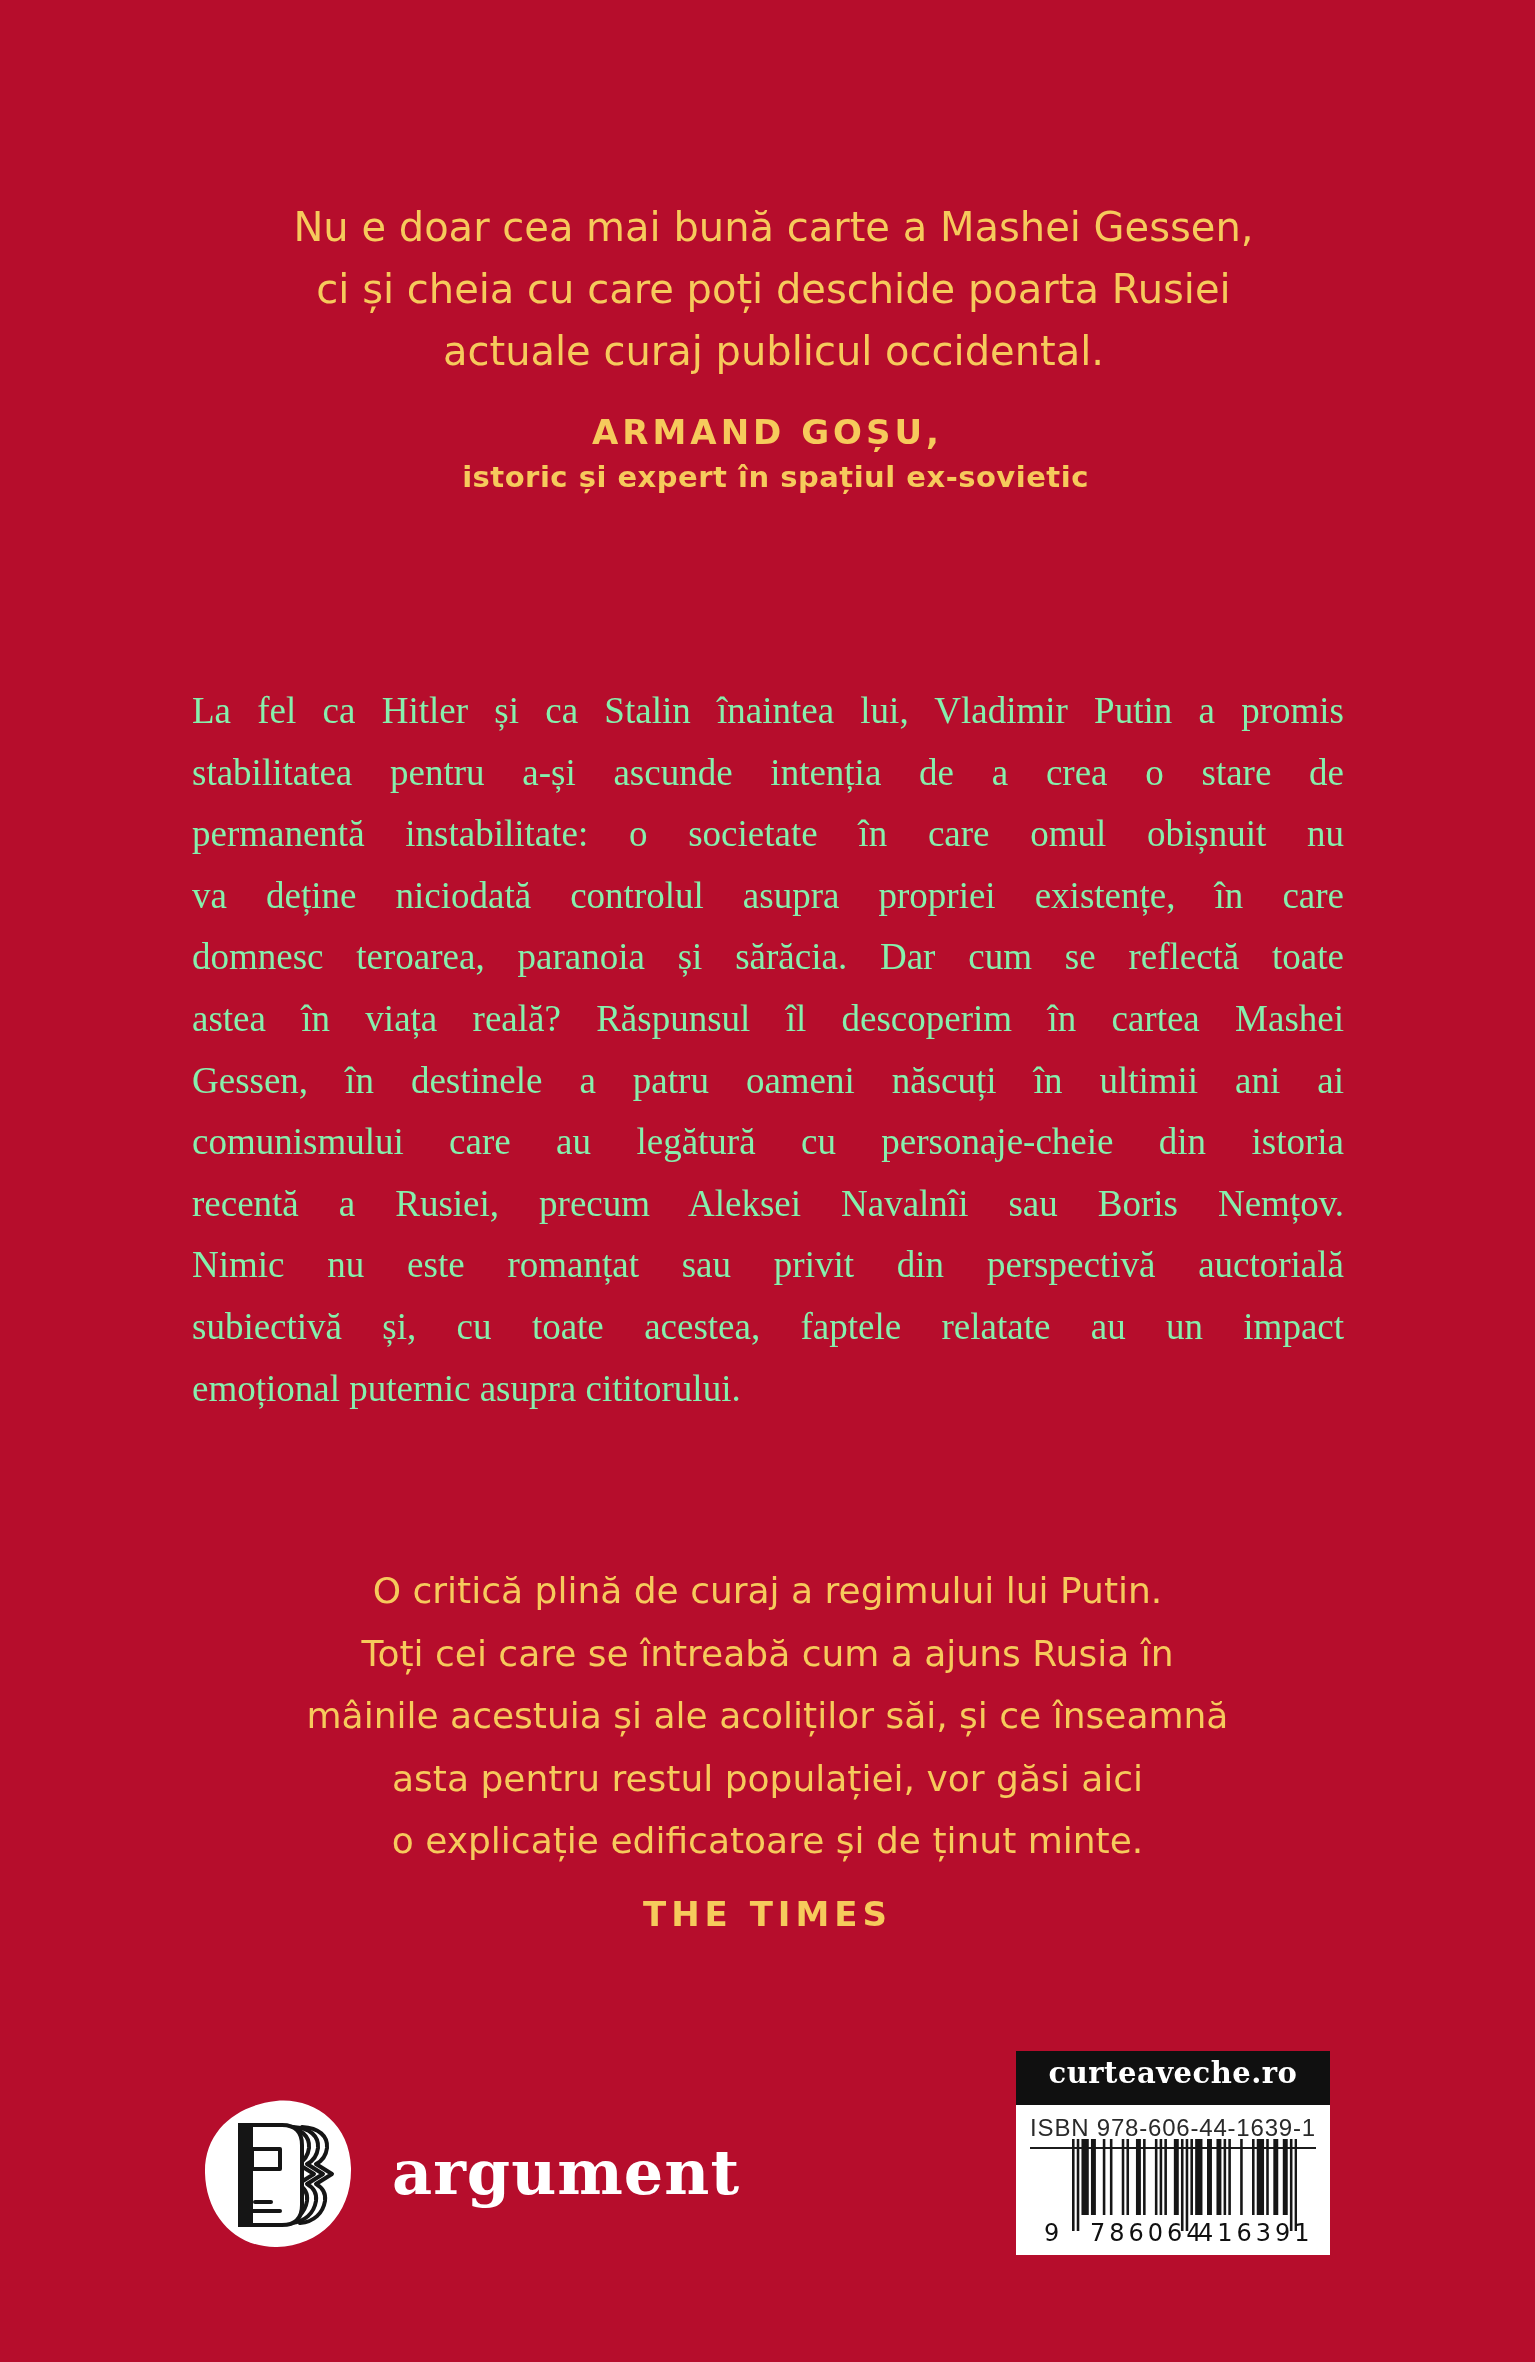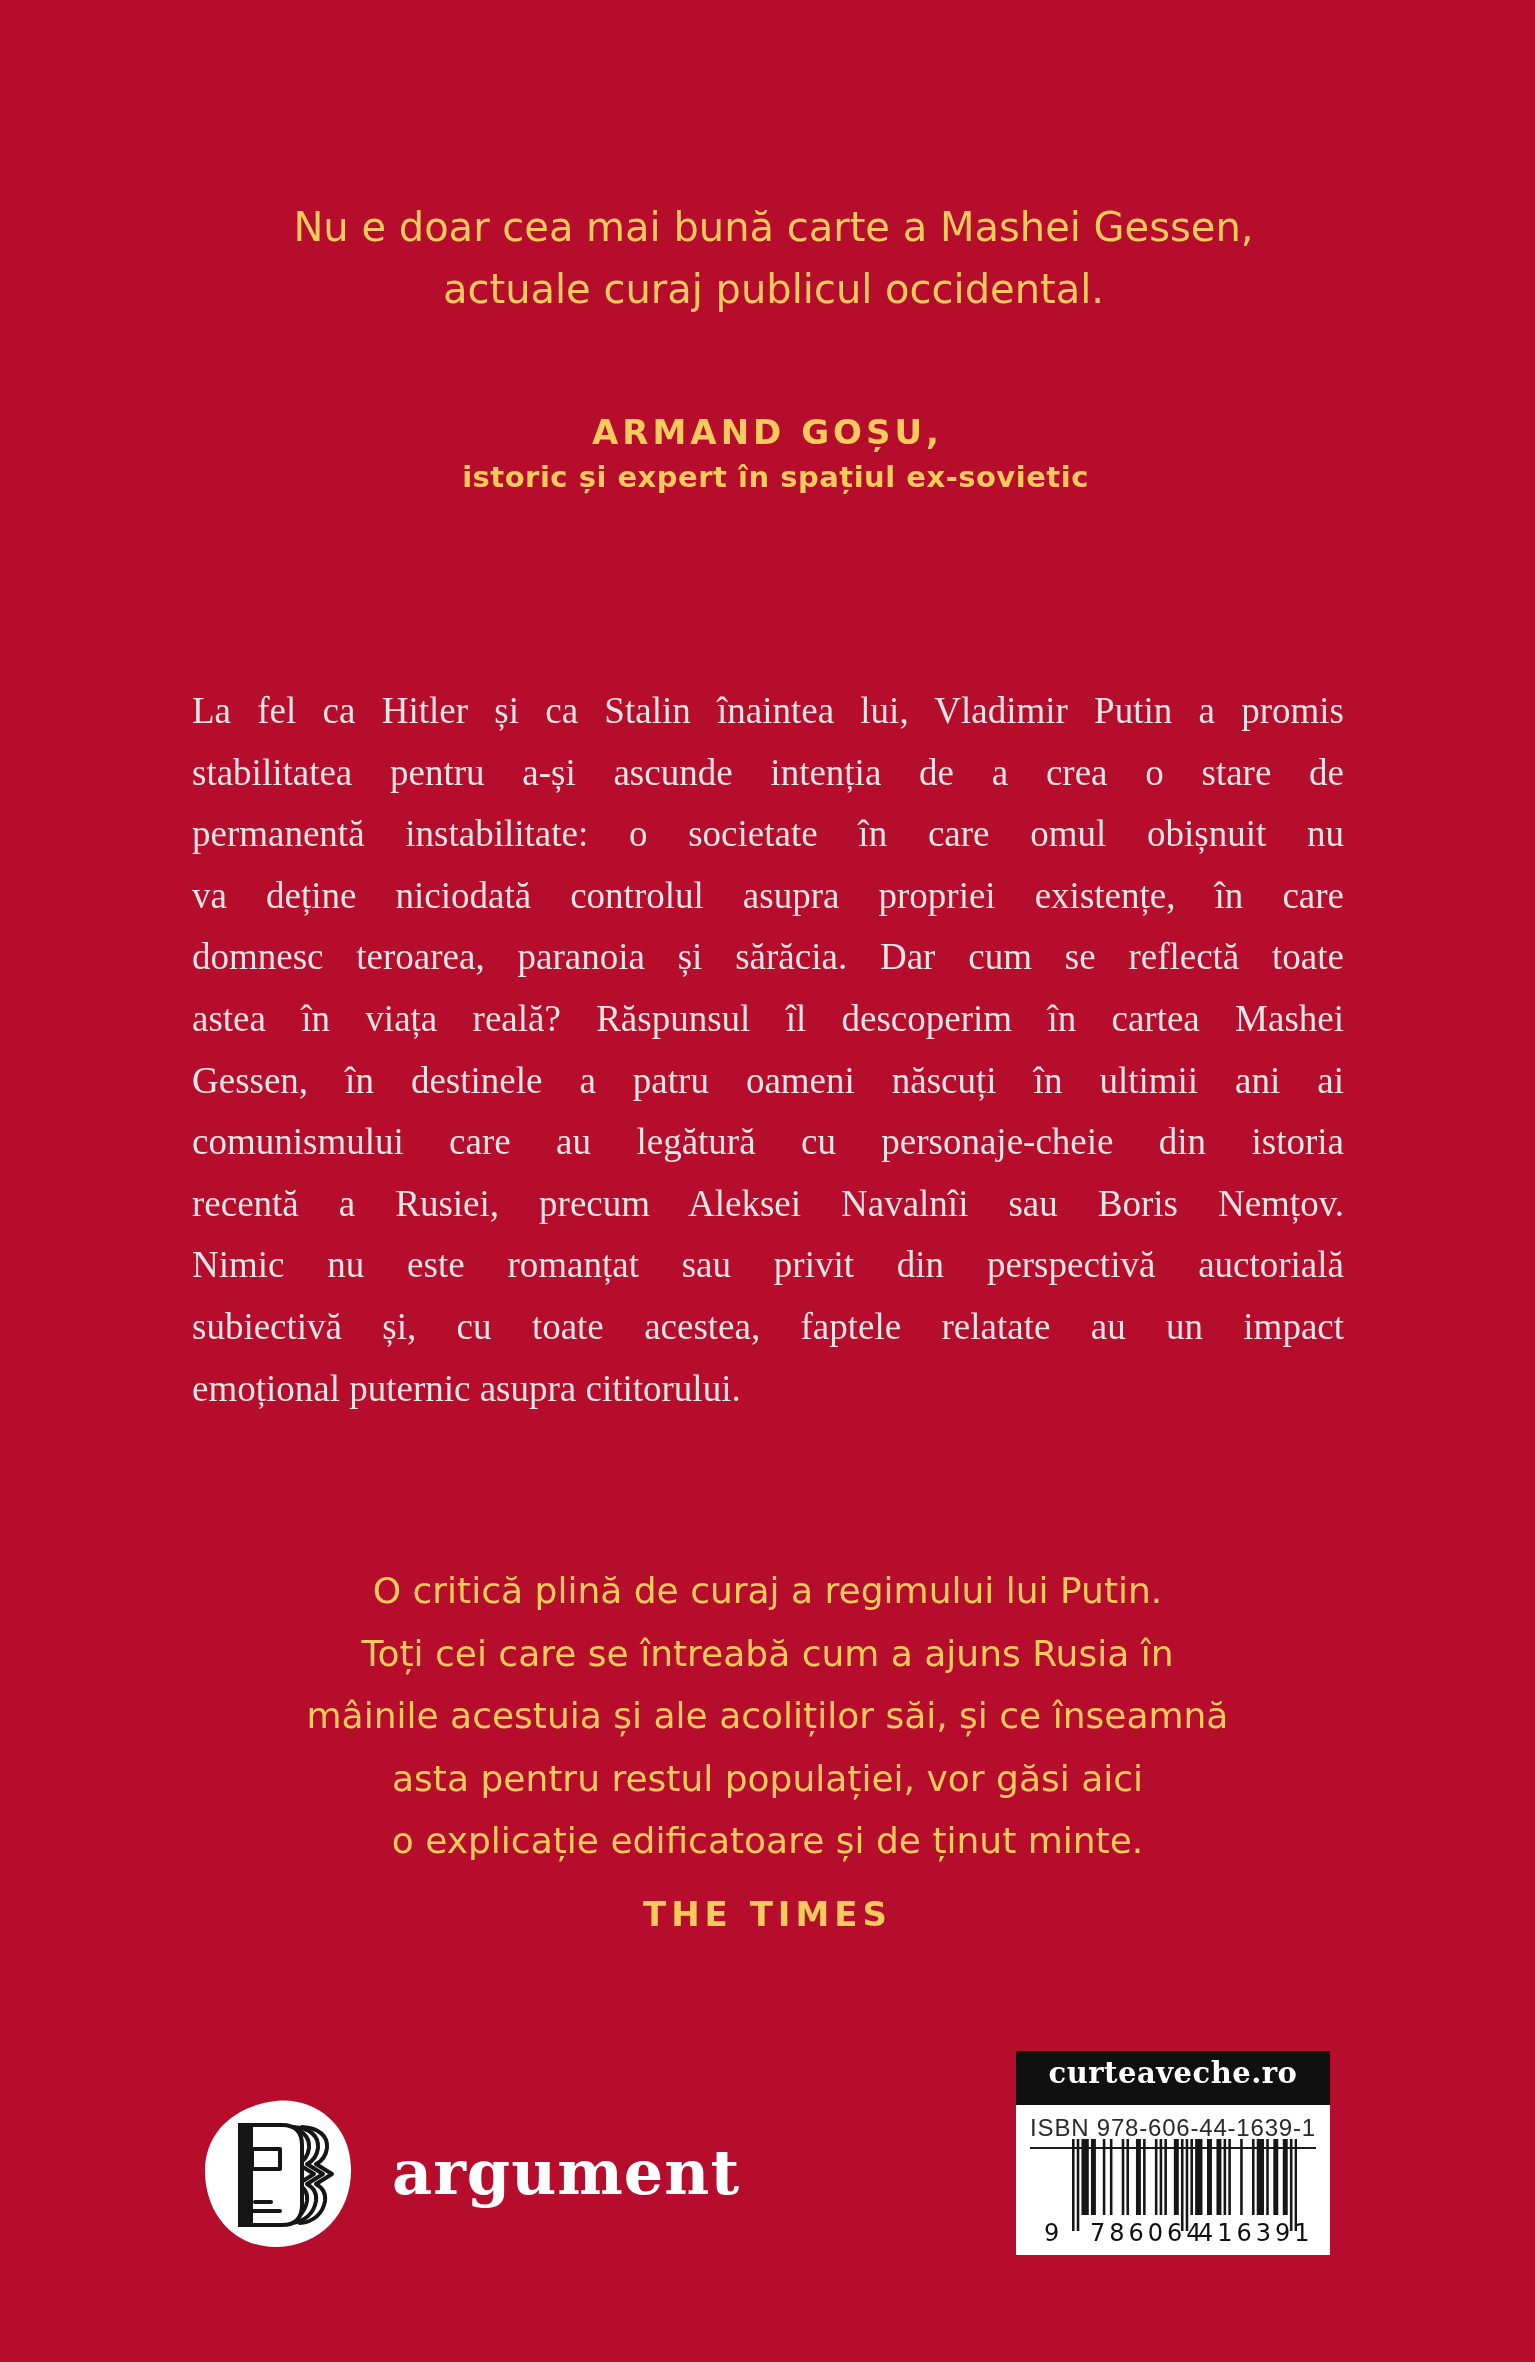--- a/index.html
+++ b/index.html
@@ -14,21 +14,21 @@
   
   .q-top{position:absolute;top:196px;left:12px;right:0;text-align:center;
          font-size:40px;line-height:62px;}
   .q-author{position:absolute;top:412px;left:0;right:0;text-align:center;
          font-weight:bold;font-size:34px;letter-spacing:4px;}
   .q-role{position:absolute;top:460px;left:16px;right:0;text-align:center;
          font-weight:600;font-size:29px;letter-spacing:0.5px;}
   
   .synopsis{position:absolute;left:192px;top:680px;width:1152px;
          font-family:"Liberation Serif","DejaVu Serif",serif;
-         font-size:37px;line-height:61.6px;color:#e5e5e5;}
+         font-size:37px;line-height:61.6px;color:#86efac;}
   .synopsis .line{text-align:justify;text-align-last:justify;}
   .synopsis .line.last{text-align:left;text-align-last:left;}
   
   .q-bottom{position:absolute;top:1560px;left:0;right:0;text-align:center;
          font-size:36px;line-height:62.5px;}
   .q-source{position:absolute;top:1894px;left:0;right:0;text-align:center;
          font-weight:bold;font-size:34px;letter-spacing:5px;}
   
   .logo{position:absolute;left:198px;top:2094px;width:160px;height:160px;}
   .wordmark{position:absolute;left:392px;top:2136px;
@@ -50,20 +50,21 @@
   .d-left{left:74px;}
   .d-right{left:182px;}
 </style>
 </head>
 <body>
 
 <div class="cover">
 
   <div class="q-top gold">
     <div>Nu e doar cea mai bună carte a Mashei Gessen,</div>
+    <div>ci și cheia cu care poți deschide poarta Rusiei</div>
     <div>actuale curaj publicul occidental.</div>
   </div>
   <div class="q-author gold">ARMAND GOȘU,</div>
   <div class="q-role gold">istoric și expert în spațiul ex-sovietic</div>
 
   <div class="synopsis">
     <div class="line">La fel ca Hitler și ca Stalin înaintea lui, Vladimir Putin a promis</div>
     <div class="line">stabilitatea pentru a-și ascunde intenția de a crea o stare de</div>
     <div class="line">permanentă instabilitate: o societate în care omul obișnuit nu</div>
     <div class="line">va deține niciodată controlul asupra propriei existențe, în care</div>

